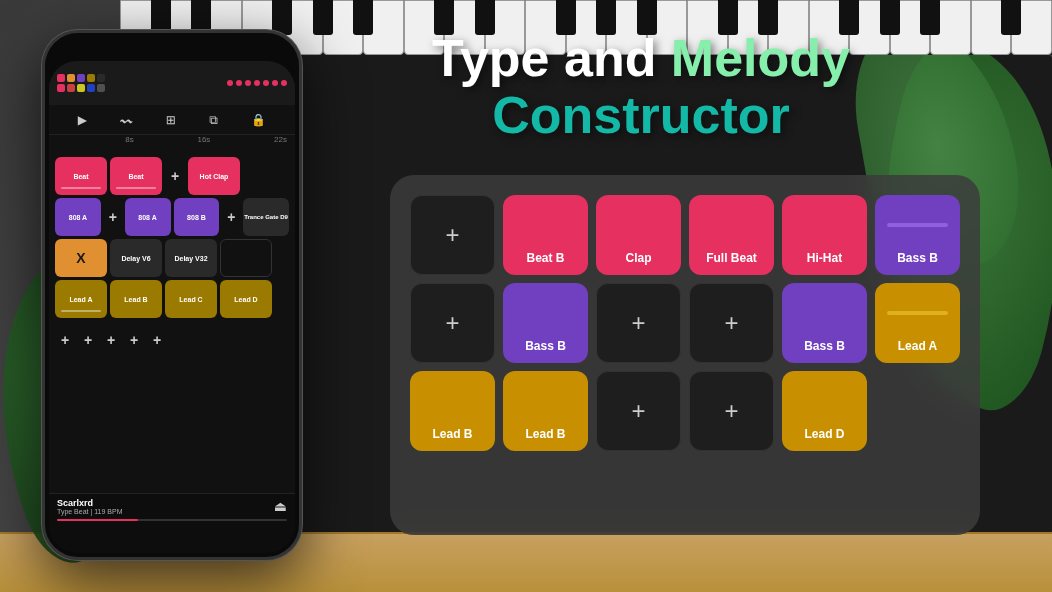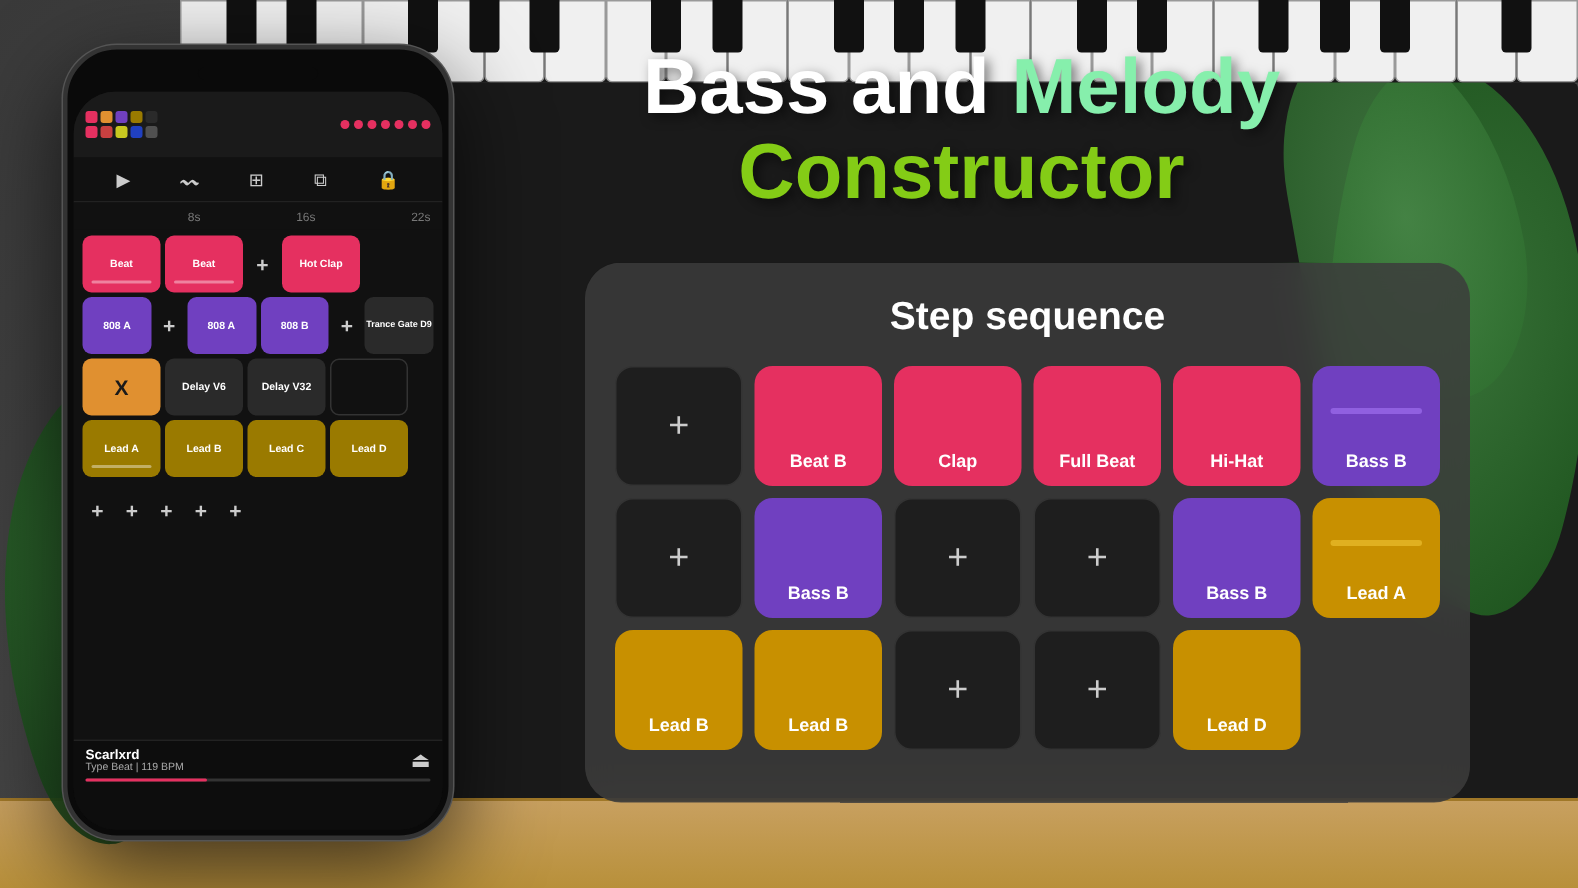--- a/index.html
+++ b/index.html
@@ -185,21 +185,21 @@
     .ctrl-icon {
       color: #ccc;
       font-size: 12px;
     }
 
     
     .beat-markers {
       background: #111;
       height: 18px;
       display: flex;
-      align-items: center;
+      align-items: flex-start;
       padding: 0 8px;
       gap: 0;
     }
     .beat-marker {
       font-size: 8px;
       color: #777;
       flex: 1;
       text-align: right;
     }
 
@@ -321,21 +321,21 @@
       color: white;
       text-shadow: 3px 3px 8px rgba(0,0,0,0.5);
       line-height: 1.1;
     }
     .title-melody {
       color: #86efac;
     }
     .title-line2 {
       font-size: 52px;
       font-weight: 900;
-      color: #84cc16;
+      color: #14b8a6;
       text-shadow: 3px 3px 8px rgba(0,0,0,0.5);
       line-height: 1.1;
     }
 
     
     .step-panel {
       position: absolute;
       left: 390px;
       top: 175px;
       width: 590px;
@@ -558,27 +558,26 @@
       <div class="phone-progress">
         <div class="phone-progress-fill"></div>
       </div>
     </div>
 
   </div>
 </div>
 
 <div class="title-area">
   <div class="title-line1">
-    <span>Bass and </span><span class="title-melody">Melody</span>
+    <span>Type and </span><span class="title-melody">Melody</span>
   </div>
   <div class="title-line2">Constructor</div>
 </div>
 
 <div class="step-panel">
-  <div class="step-title">Step sequence</div>
 
   <div class="step-grid">
 
     <div class="step-pad step-pad-dark">
       <span class="step-pad-plus">+</span>
     </div>
     <div class="step-pad step-pad-pink">
       <span class="step-pad-label">Beat B</span>
     </div>
     <div class="step-pad step-pad-pink">

